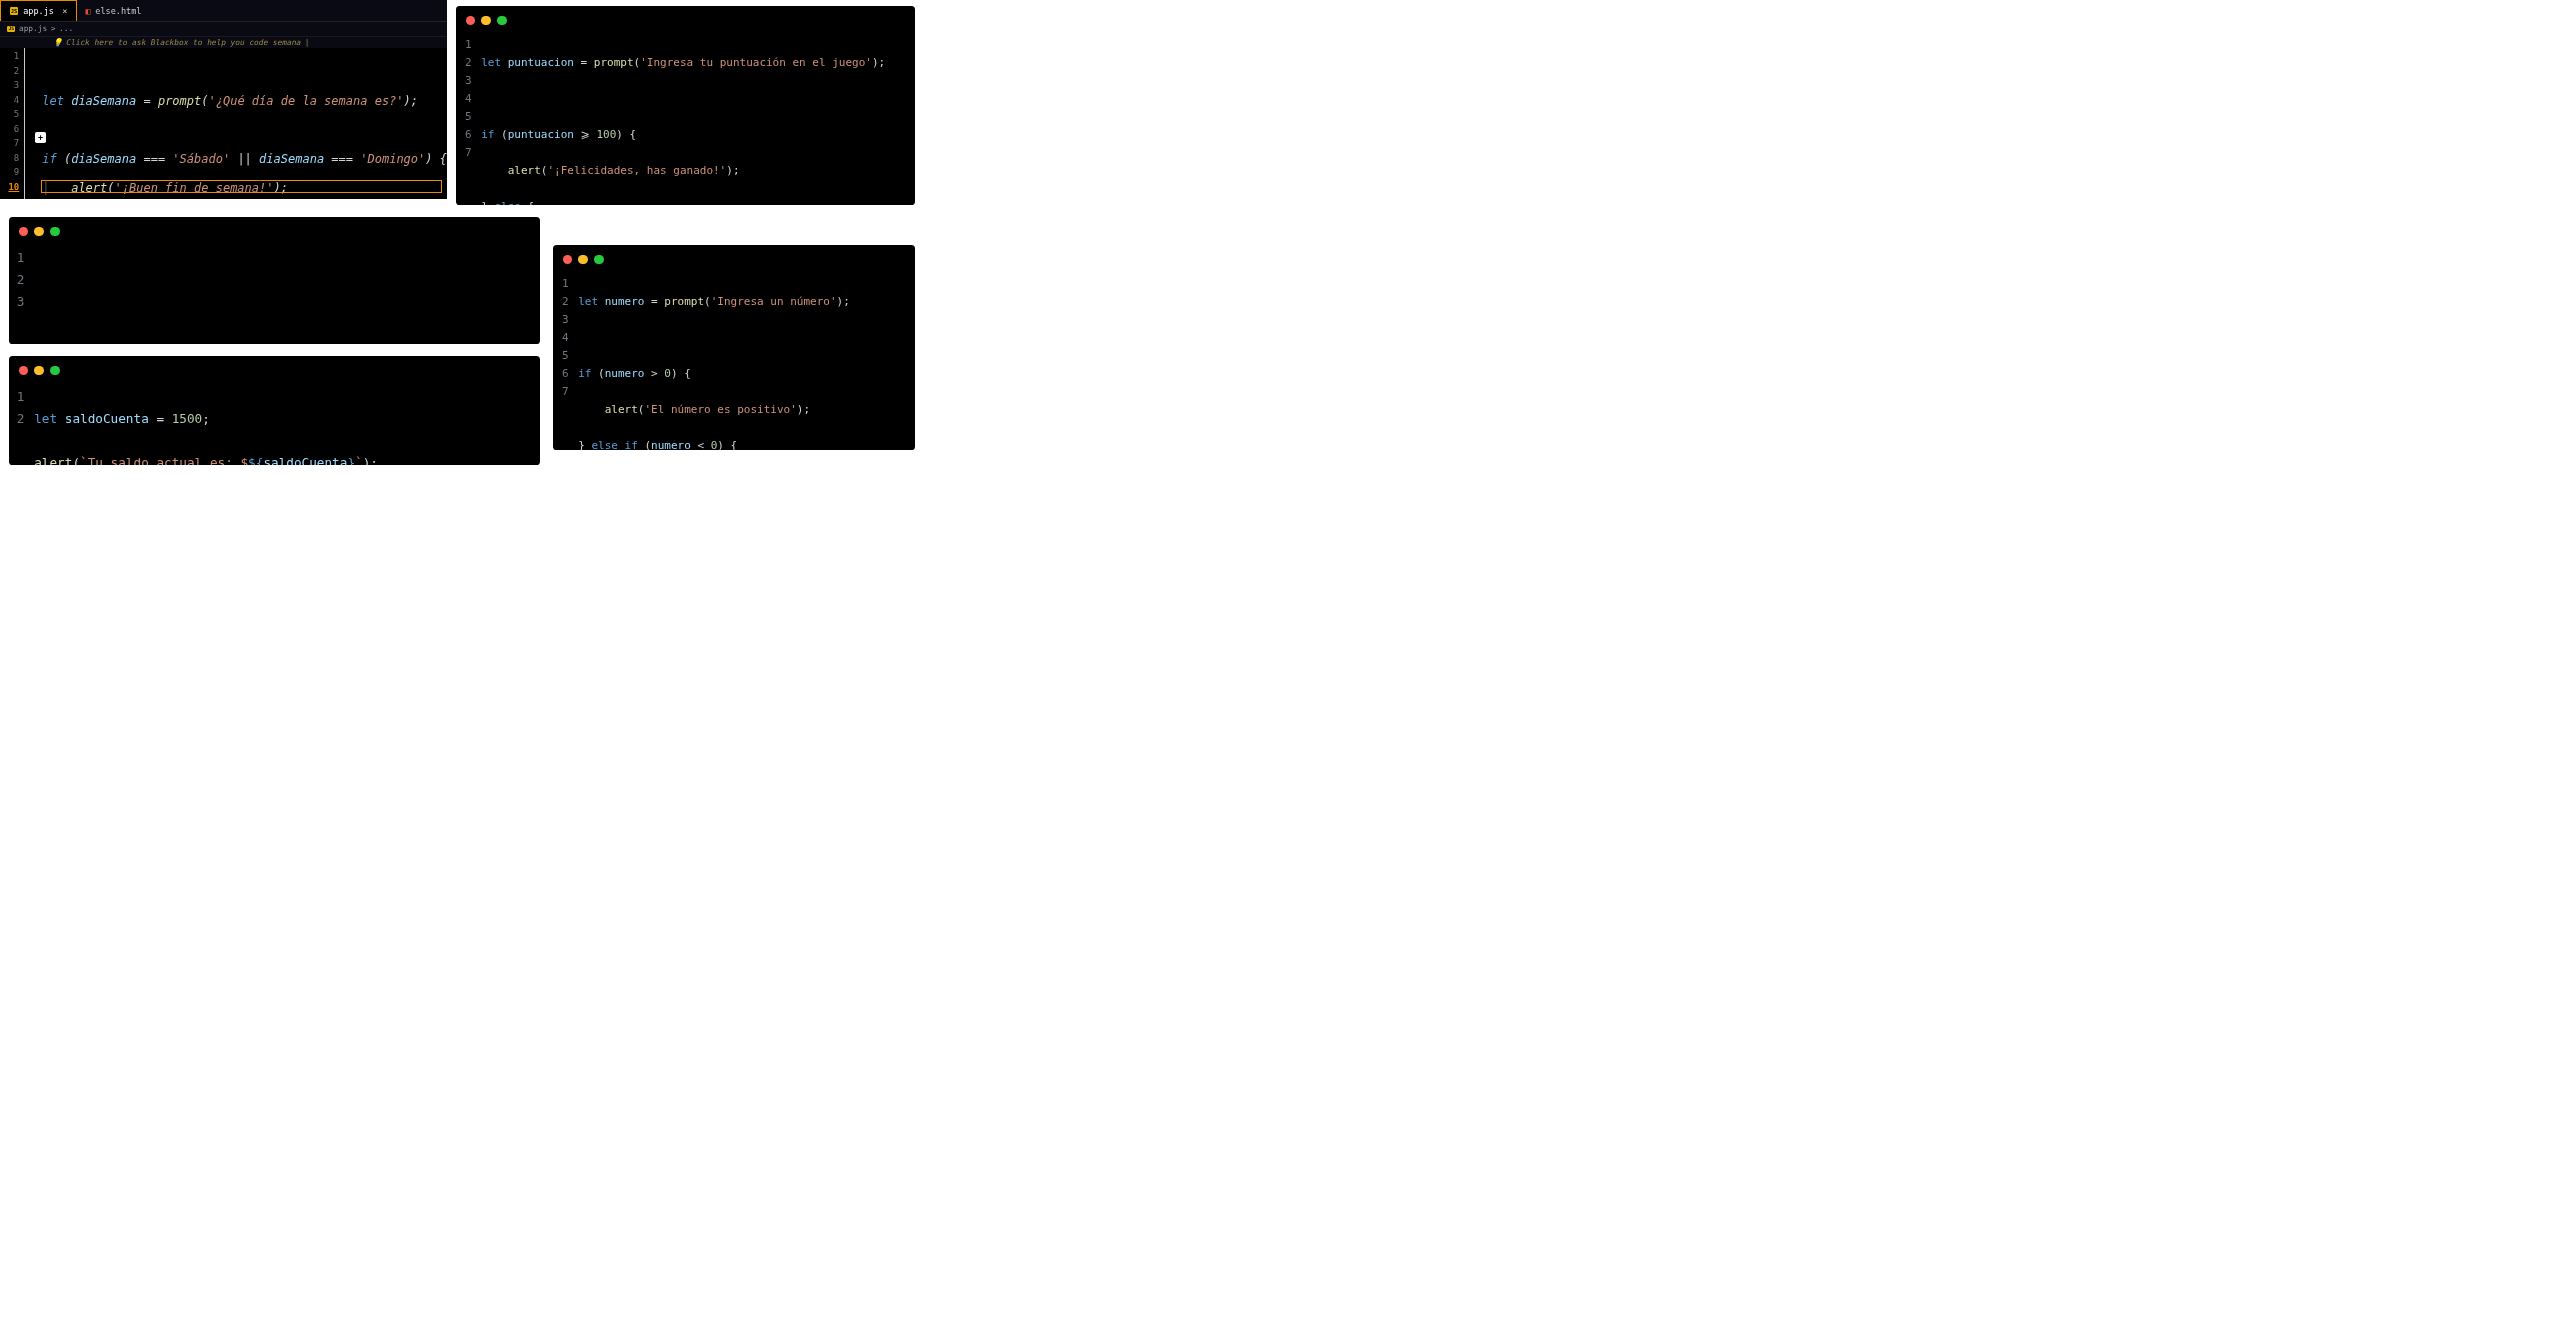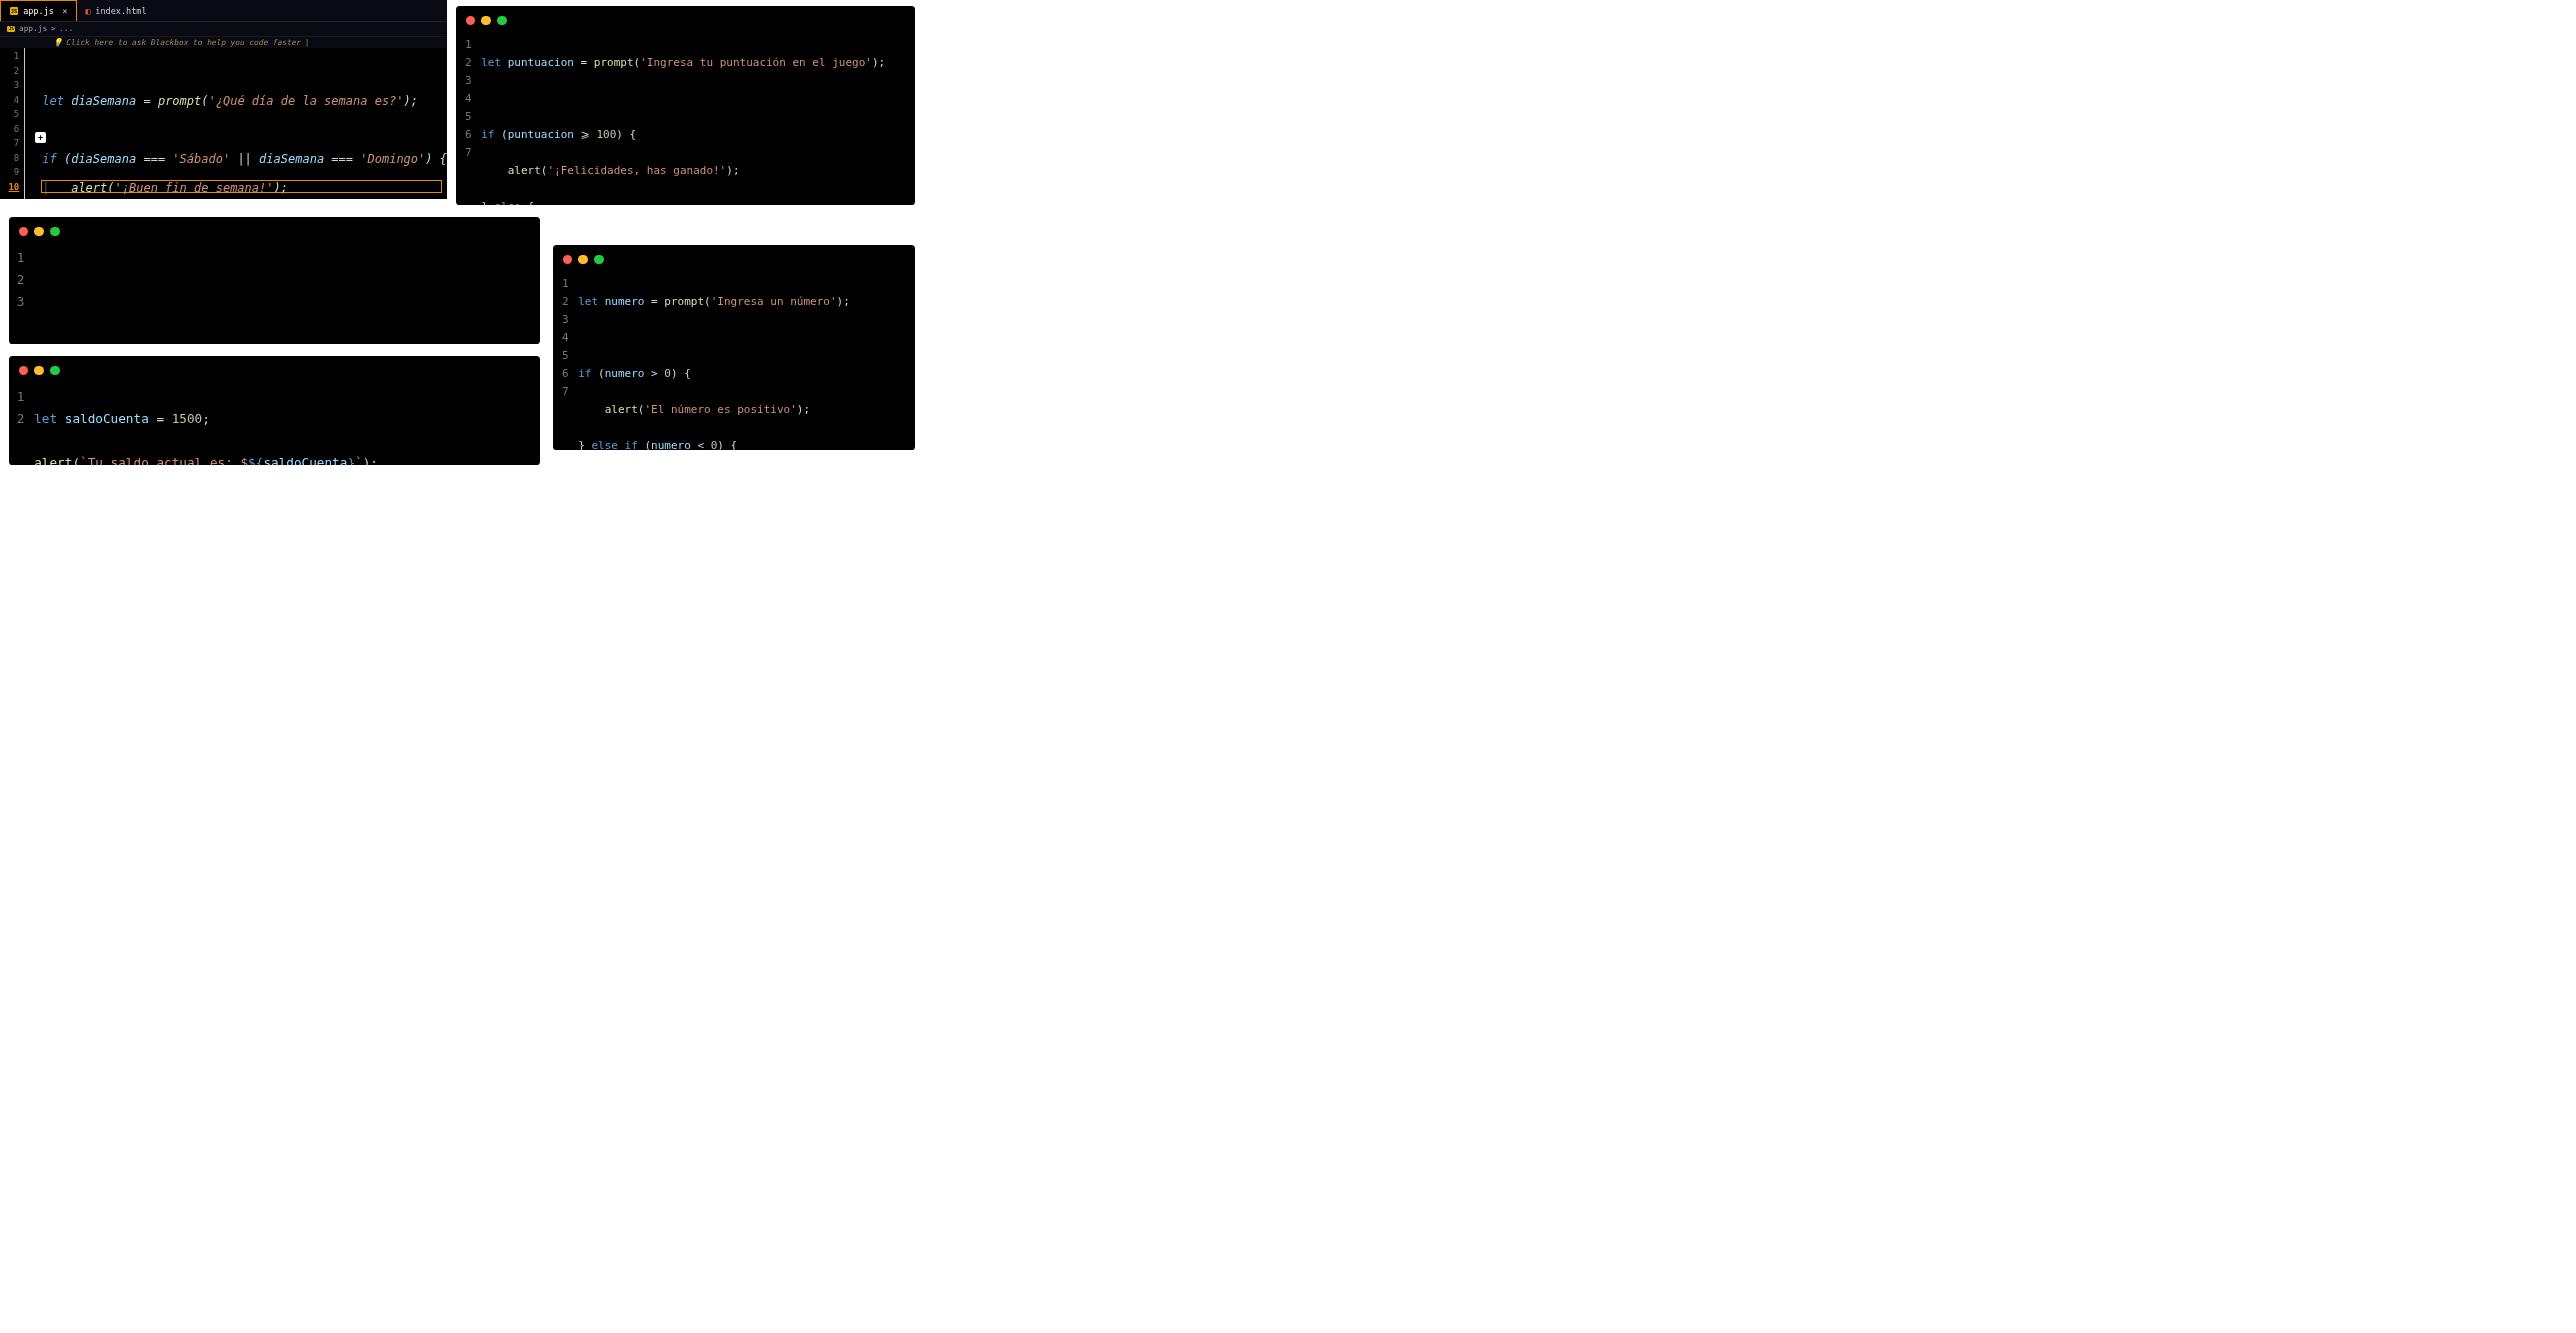--- a/index.html
+++ b/index.html
@@ -210,32 +210,32 @@
 
 <div class="panel editor">
   <div class="tabbar">
     <div class="tab active">
       <span class="js-icon">JS</span>
       <span>app.js</span>
       <span class="close">×</span>
     </div>
     <div class="tab">
       <span class="html-icon">◧</span>
-      <span>index.html</span>
+      <span>else.html</span>
     </div>
   </div>
   <div class="breadcrumb">
     <span class="js-icon">JS</span>
     <span>app.js</span>
     <span>&gt;</span>
     <span>...</span>
   </div>
   <div class="hint">
     <span class="bulb">💡</span>
-    <span>Click here to ask Blackbox to help you code faster</span>
+    <span>Click here to ask Blackbox to help you code semana</span>
     <span>|</span>
   </div>
   <div class="code-area">
     <div class="gutter">
       <div class="rule"></div>
       <div>1</div>
       <div>2</div>
       <div>3</div>
       <div>4</div>
       <div>5</div>

